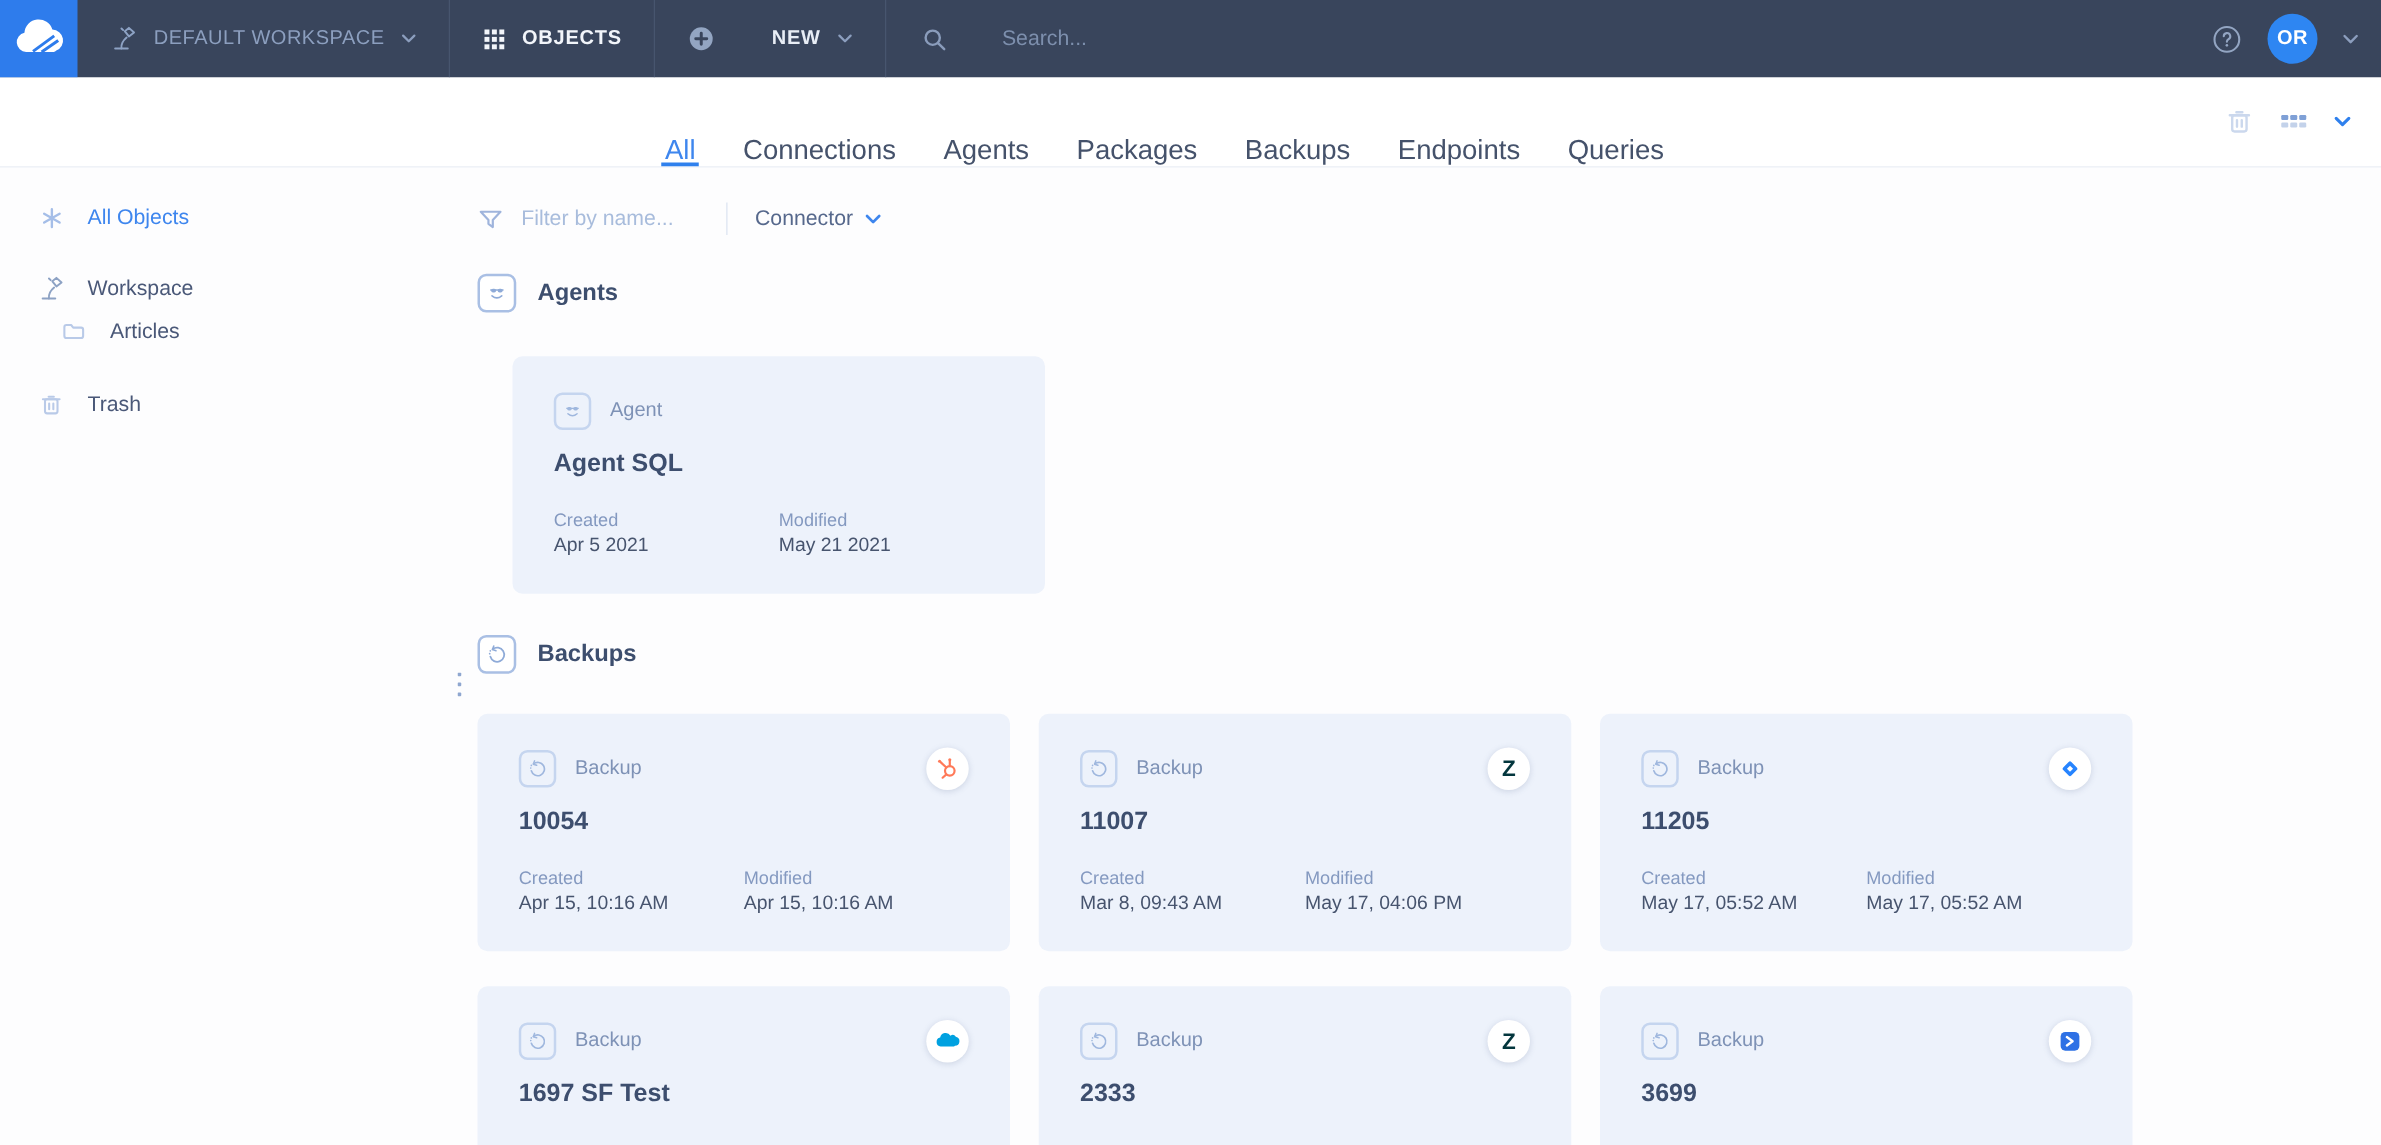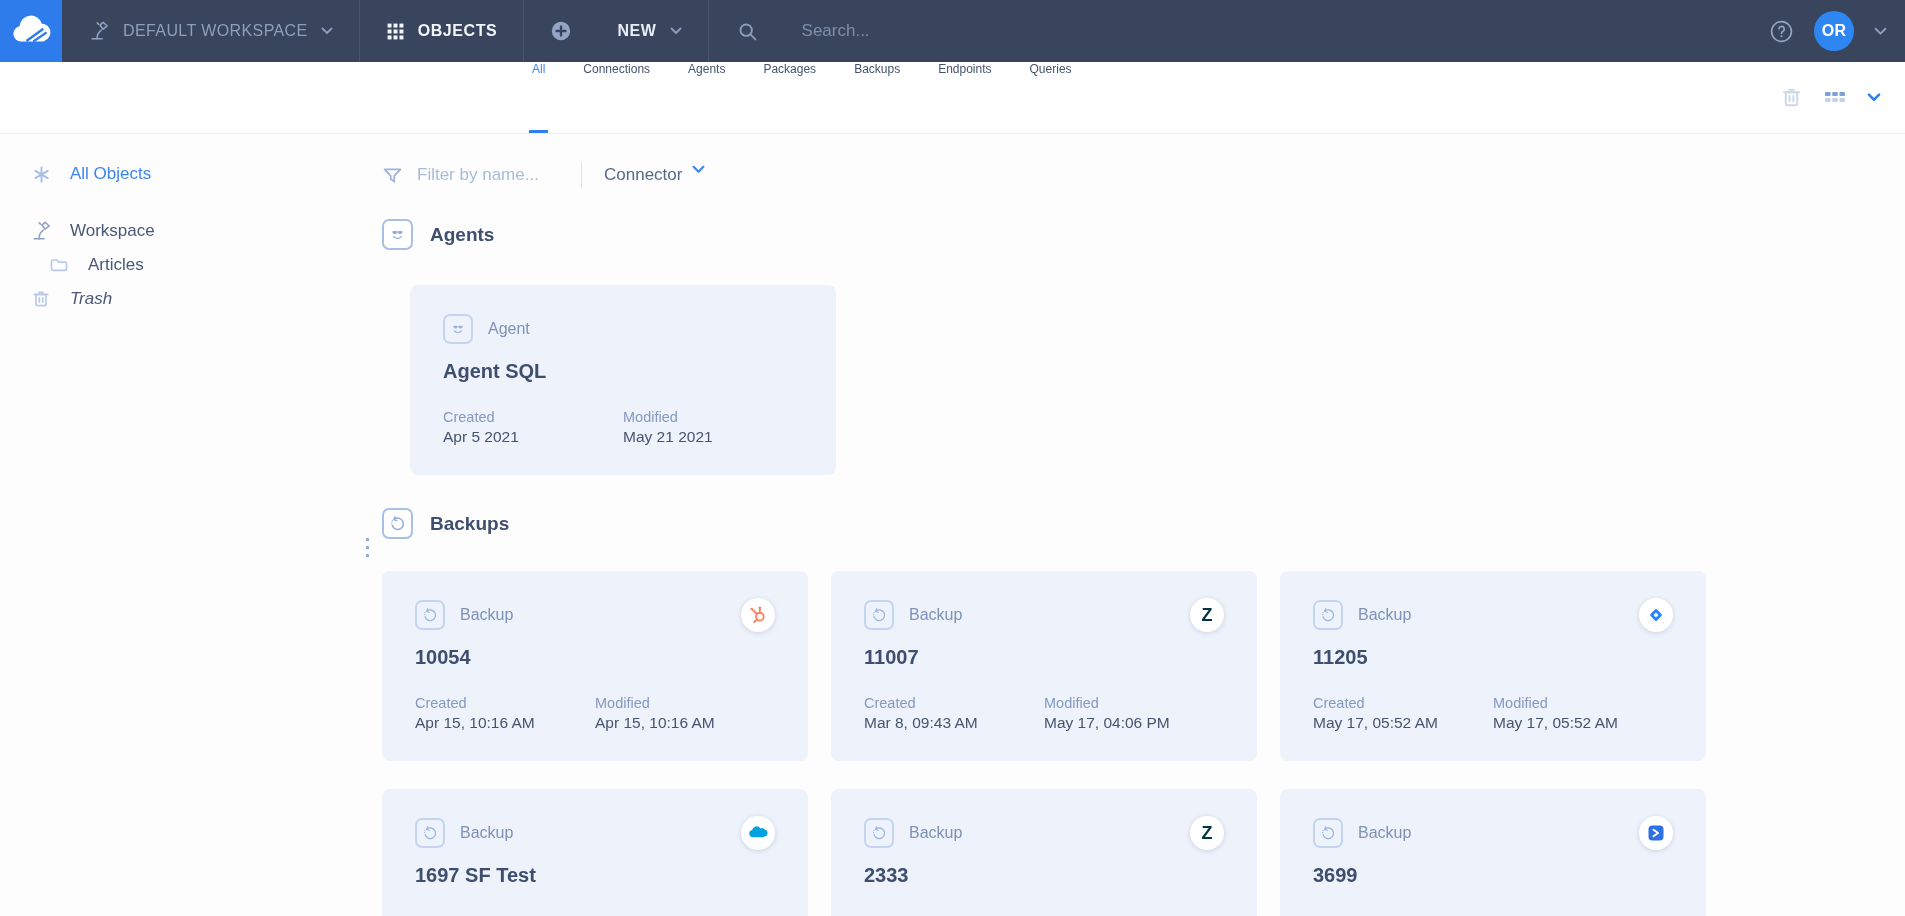--- a/index.html
+++ b/index.html
@@ -18,42 +18,42 @@
   .chev{display:flex;align-items:center;color:#8C9EBE;}
   .tb-search{flex:1;display:flex;align-items:center;gap:14px;padding:0 28px;}
   .tb-search input{background:transparent;border:none;outline:none;font-size:17px;color:#C7D2E4;width:300px;font-family:"Liberation Sans",sans-serif;margin-left:28px;}
   .tb-search input::placeholder{color:#7D8FAD;}
   .tb-right{display:flex;align-items:center;gap:20px;padding-right:18px;}
   .help-btn{color:#93A5C2;display:flex;cursor:pointer;}
   .avatar{width:40px;height:40px;border-radius:50%;background:#2E86F2;color:#fff;font-size:16px;font-weight:700;display:flex;align-items:center;justify-content:center;cursor:pointer;letter-spacing:.3px;}
   
   .tabbar{position:absolute;left:0;top:62px;width:100%;height:72px;background:#FFFFFF;border-bottom:1px solid #EAEEF5;box-sizing:border-box;}
   .tabs{position:absolute;left:532px;top:0;height:100%;display:flex;gap:38px;}
-  .tab{height:100%;display:flex;align-items:flex-start;font-size:12px;color:#45526B;position:relative;cursor:pointer;white-space:nowrap;}
+  .tab{height:100%;display:flex;align-items:flex-end;font-size:22px;color:#45526B;position:relative;cursor:pointer;white-space:nowrap;}
   .tab.active{color:#3E86EE;}
   .tab.active::after{content:"";position:absolute;left:-3px;right:-3px;bottom:0;height:3px;background:#2F80ED;}
   .tab-tools{position:absolute;right:24px;top:0;height:100%;display:flex;align-items:center;gap:20px;}
   .tool-btn{display:flex;align-items:center;cursor:pointer;}
   
   .body{position:absolute;left:0;top:134px;width:100%;display:flex;}
   .sidebar{width:382px;flex:0 0 382px;padding-top:23px;box-sizing:border-box;}
   .side-item{height:34px;display:flex;align-items:center;gap:18px;padding-left:30px;font-size:17px;color:#4A5878;cursor:pointer;}
   .side-item .s-icon{width:22px;display:flex;justify-content:center;}
   .side-item.active{color:#3E86EE;}
   .side-item.indent{padding-left:48px;}
-  .mt23{margin-top:23px;} .mt25{font-style:italic;}
+  .mt23{margin-top:23px;} .mt25{margin-top:25px;}
   .ic-pale{color:#B9CAE8;} .ic-ast{color:#A5BEE8;} .ic-lamp{color:#8DA2C4;}
   
   .main{flex:1;padding-top:26px;}
   .filter-row{display:flex;align-items:center;height:30px;}
   .filter-row .f-icon{color:#9FB4DC;display:flex;margin-right:12px;}
   .filter-row input{border:none;outline:none;background:transparent;font-size:17px;color:#56688C;width:150px;font-family:"Liberation Sans",sans-serif;}
   .filter-row input::placeholder{color:#A8BCDC;}
   .vdiv{width:1px;height:26px;background:#DCE4F1;margin:0 22px 0 12px;}
-  .conn-dd{display:flex;align-items:flex-start;gap:10px;font-size:17px;color:#56688C;cursor:pointer;}
+  .conn-dd{display:flex;align-items:center;gap:10px;font-size:17px;color:#56688C;cursor:pointer;}
   .conn-dd .chevb{color:#3E86EE;display:flex;}
   .section-head{display:flex;align-items:center;gap:17px;height:33px;position:relative;}
   .section-head.agents{margin-top:28px;}
   .section-head.backups{margin-top:32px;}
   .section-icon{width:27px;height:27px;border:2px solid #A9BFE4;border-radius:7px;color:#8FABD8;display:flex;align-items:center;justify-content:center;background:#fff;}
   .section-title{font-size:19px;font-weight:700;color:#3D4E6E;}
   .drag-handle{position:absolute;left:-16px;top:31px;cursor:grab;display:flex;}
   .cards-row{display:flex;gap:23px;}
   .cards-row.r1{margin-top:34px;padding-left:28px;} .cards-row.r2{margin-top:31px;} .cards-row.r3{margin-top:28px;}
   .card{width:426px;height:190px;background:#EDF2FB;border-radius:8px;box-sizing:border-box;padding:28px 33px;cursor:pointer;flex:0 0 426px;}

